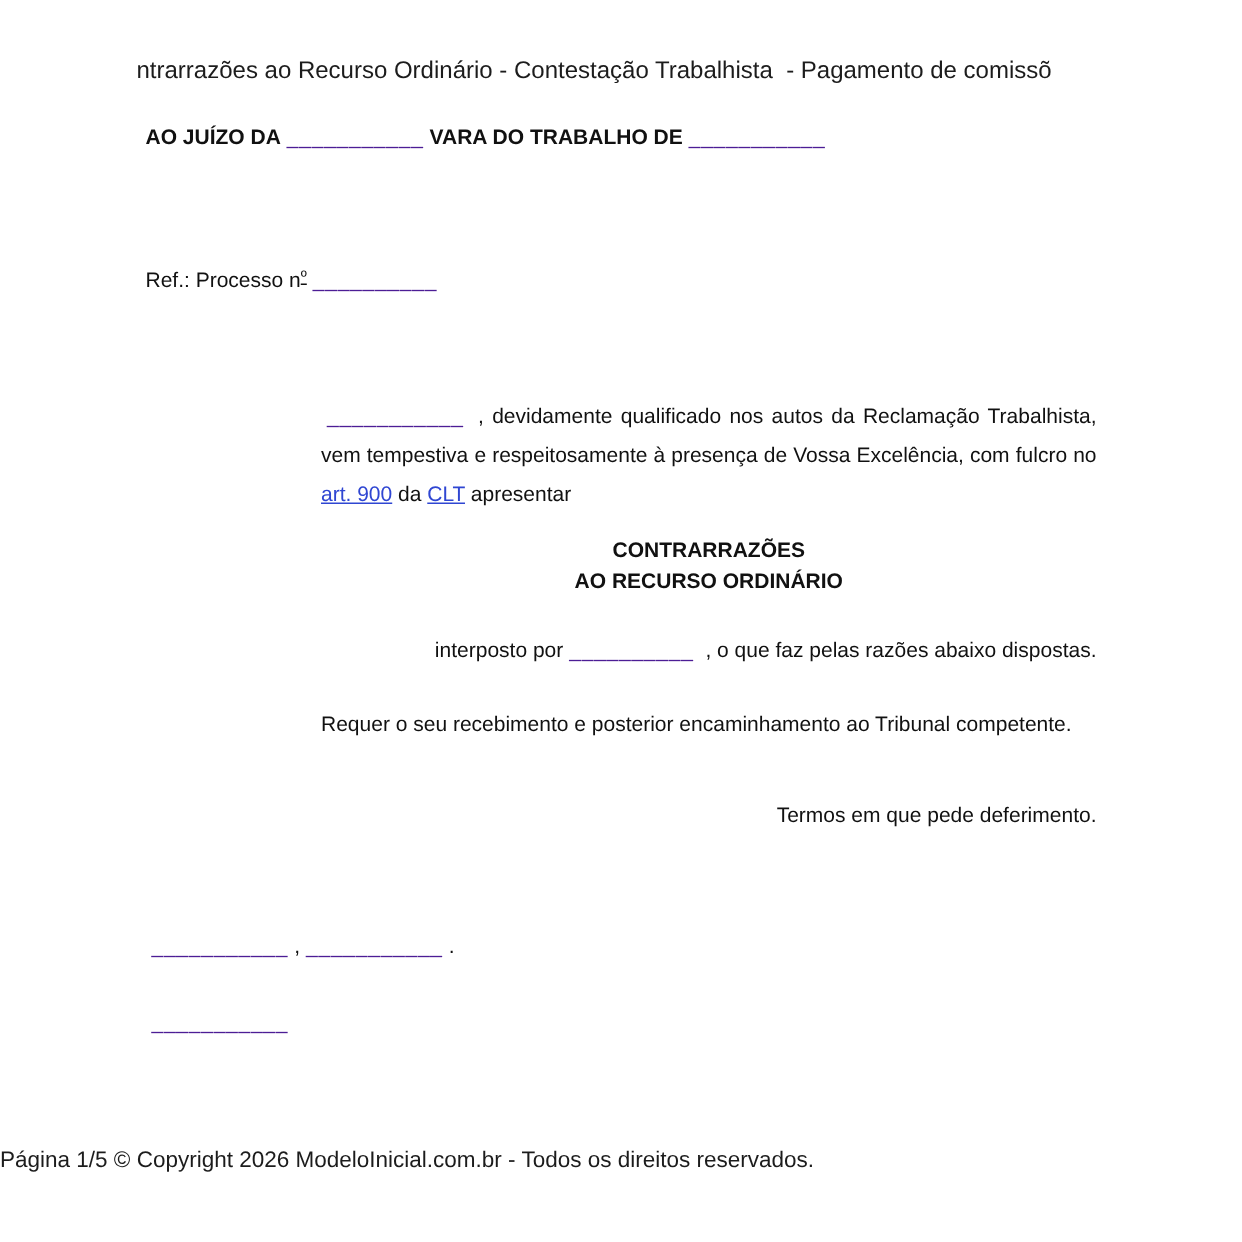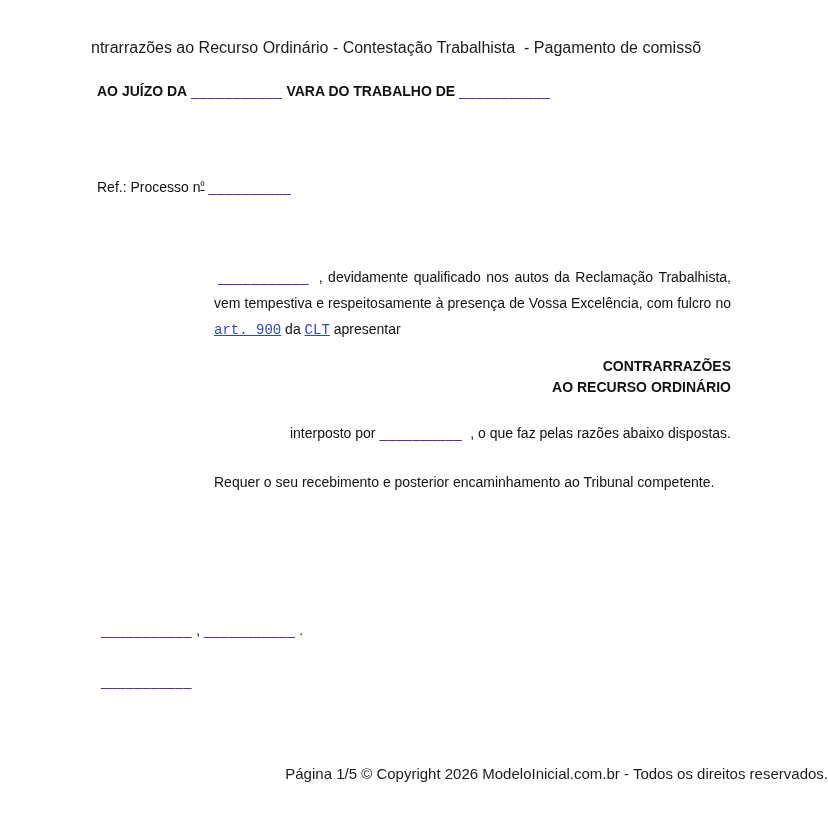--- a/index.html
+++ b/index.html
@@ -40,41 +40,41 @@
     font-weight: normal;
     margin: 0 4px;
     letter-spacing: 0.5px;
   }
 
   .indent-block {
     left: 214px; width: 517px;
     font-size: 14px;
   }
   #opening   { top: 264px; line-height: 26px; text-align: justify; }
-  #doc-heading { top: 356px; line-height: 21px; text-align: right; font-weight: bold; }
+  #doc-heading { top: 356px; line-height: 21px; text-align: center; font-weight: bold; }
   #interposto { top: 421px; line-height: 25px; }
   #requer    { top: 470px; line-height: 25px; text-align: justify; }
   #termos    { top: 531px; line-height: 25px; }
 
   .center-line {
     left: 97px; width: 633px;
     text-align: left;
     font-size: 14px; line-height: 25px;
   }
   #sig-line-1 { top: 618px; }
   #sig-line-2 { top: 669px; }
 
   #footer {
     left: 0; width: 828px; top: 763px;
-    text-align: right;
+    text-align: left;
     font-size: 15px; line-height: 22px;
     color: #1c1c1c;
   }
 
-  a.doc-link { color: #2f46d2; text-decoration: underline; cursor: pointer; font-family: Liberation Mono, monospace; }
+  a.doc-link { color: #2f46d2; text-decoration: underline; cursor: pointer; }
 </style>
 </head>
 <body>
 
 <div id="page">
 
   <div id="title" class="abs">ntrarrazões ao Recurso Ordinário - Contestação Trabalhista  - Pagamento de comissõ</div>
 
   <div id="court-line" class="abs">
     <span>AO JUÍZO DA</span><span class="blank">___________</span><span>VARA DO TRABALHO DE</span><span class="blank">___________</span>
@@ -92,20 +92,21 @@
     <div>CONTRARRAZÕES</div>
     <div>AO RECURSO ORDINÁRIO</div>
   </div>
 
   <div id="interposto" class="abs indent-block">
     <span>interposto por</span><span class="blank">__________</span><span> , o que faz pelas razões abaixo dispostas.</span>
   </div>
 
   <div id="requer" class="abs indent-block">Requer o seu recebimento e posterior encaminhamento ao Tribunal competente.</div>
 
+  <div id="termos" class="abs indent-block">Termos em que pede deferimento.</div>
 
   <div id="sig-line-1" class="abs center-line">
     <span class="blank">___________</span><span>,</span><span class="blank">___________</span><span>.</span>
   </div>
 
   <div id="sig-line-2" class="abs center-line">
     <span class="blank">___________</span>
   </div>
 
   <div id="footer" class="abs">Página 1/5 © Copyright 2026 ModeloInicial.com.br - Todos os direitos reservados.</div>

